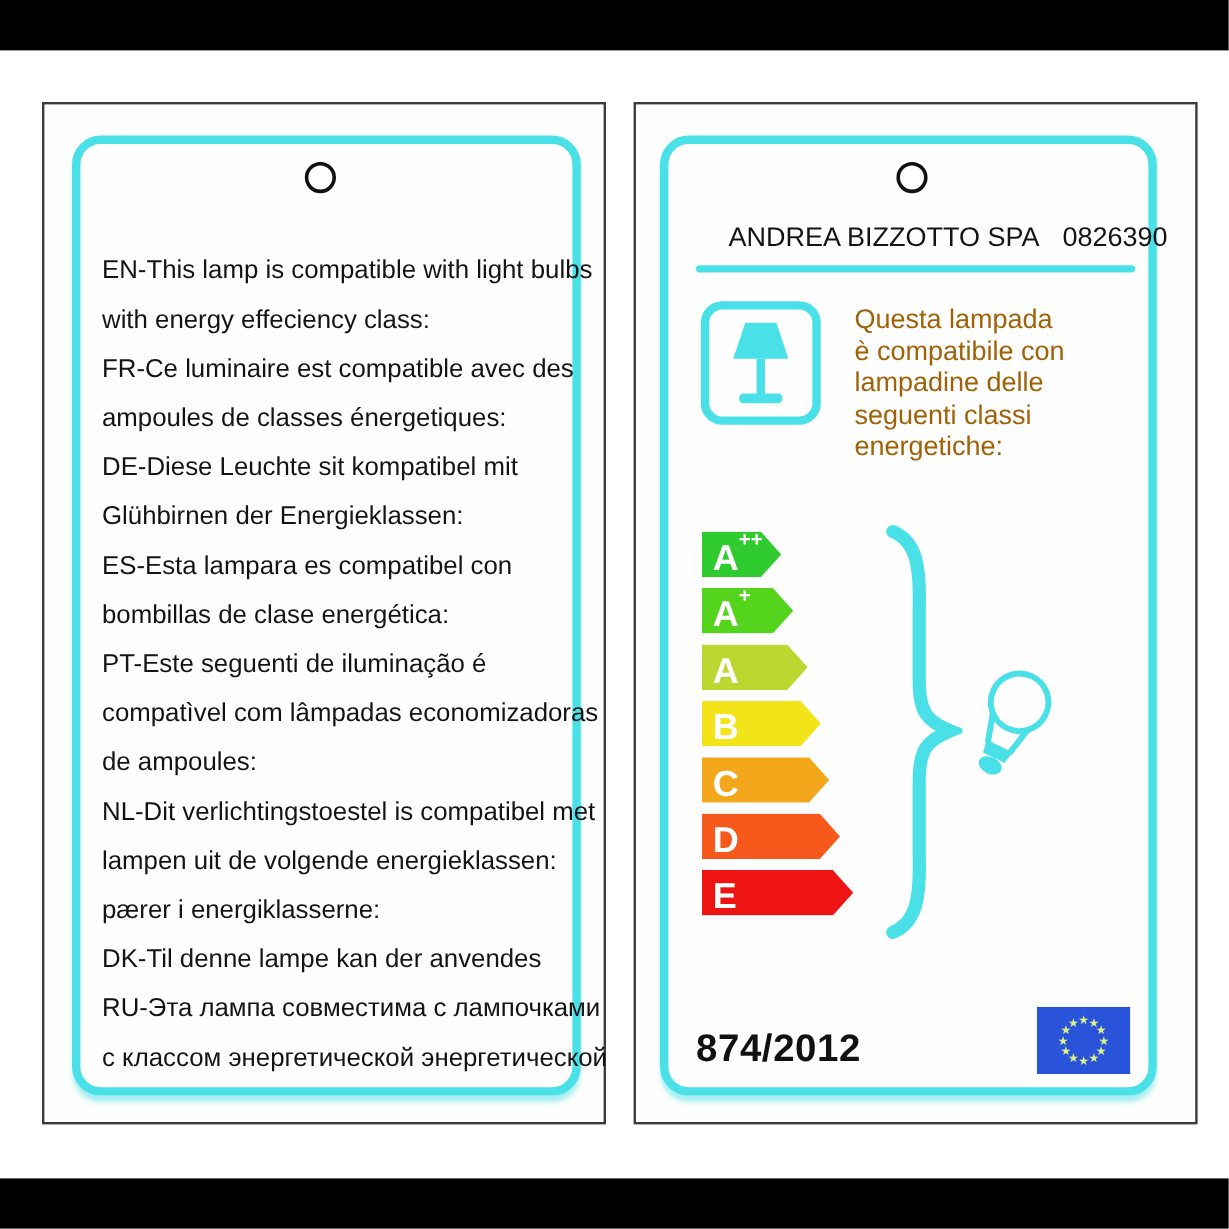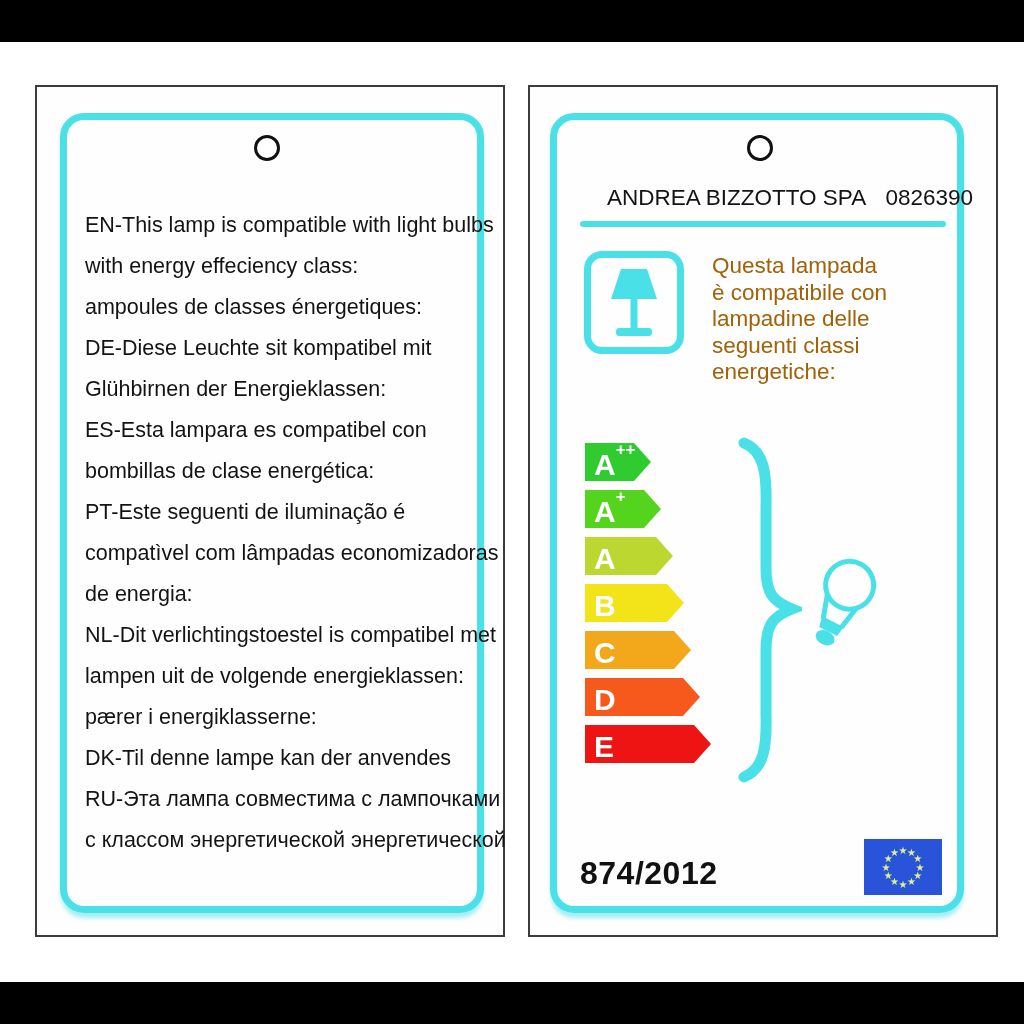--- a/index.html
+++ b/index.html
@@ -96,28 +96,29 @@
 
 <div class="band top"></div>
 <div class="band bottom"></div>
 
 <div class="card left">
   <div class="cyan-frame"></div>
   <div class="hole"></div>
   <div class="multilang">
     <div class="tl">EN-This lamp is compatible with light bulbs</div>
     <div class="tl">with energy effeciency class:</div>
+    <div class="tl">FR-Ce luminaire est compatible avec des</div>
     <div class="tl">ampoules de classes énergetiques:</div>
     <div class="tl">DE-Diese Leuchte sit kompatibel mit</div>
     <div class="tl">Glühbirnen der Energieklassen:</div>
     <div class="tl">ES-Esta lampara es compatibel con</div>
     <div class="tl">bombillas de clase energética:</div>
     <div class="tl">PT-Este seguenti de iluminação é</div>
     <div class="tl">compatìvel com lâmpadas economizadoras</div>
-    <div class="tl">de energia:</div>
+    <div class="tl">de ampoules:</div>
     <div class="tl">NL-Dit verlichtingstoestel is compatibel met</div>
     <div class="tl">lampen uit de volgende energieklassen:</div>
     <div class="tl">pærer i energiklasserne:</div>
     <div class="tl">DK-Til denne lampe kan der anvendes</div>
     <div class="tl">RU-Эта лампа совместима с лампочками</div>
     <div class="tl">с классом энергетической энергетической</div>
   </div>
 </div>
 
 <div class="card right">

